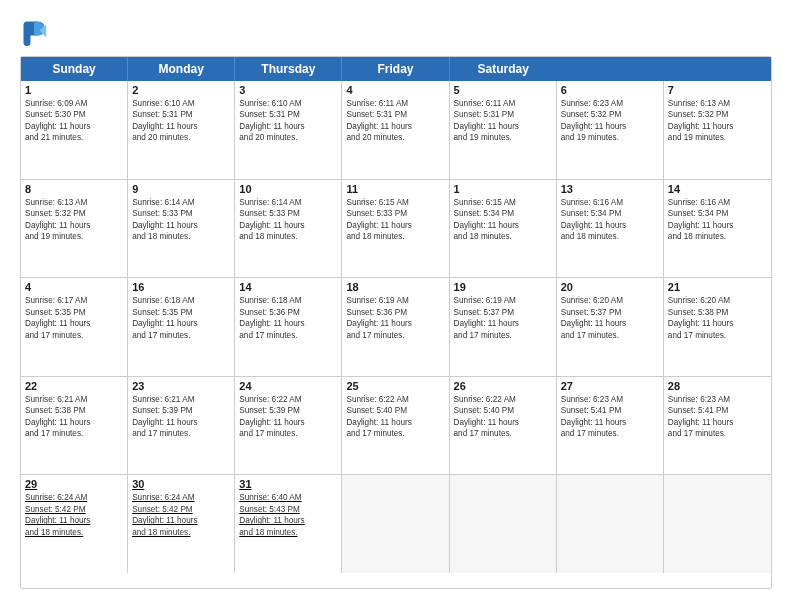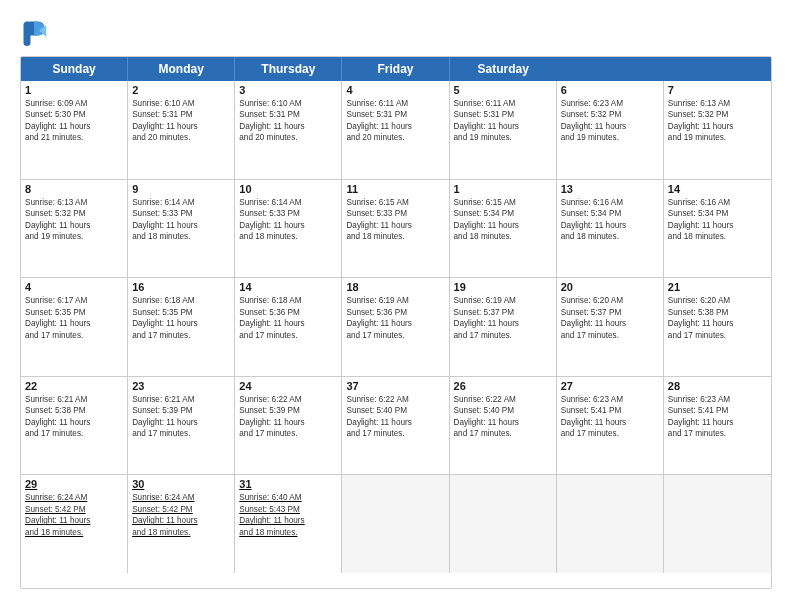--- a/index.html
+++ b/index.html
@@ -308,21 +308,21 @@
             <div class="cell-line">and 17 minutes.</div>
           </div>
           <div class="cal-cell">
             <div class="day-num">24</div>
             <div class="cell-line">Sunrise: 6:22 AM</div>
             <div class="cell-line">Sunset: 5:39 PM</div>
             <div class="cell-line">Daylight: 11 hours</div>
             <div class="cell-line">and 17 minutes.</div>
           </div>
           <div class="cal-cell">
-            <div class="day-num">37</div>
+            <div class="day-num">25</div>
             <div class="cell-line">Sunrise: 6:22 AM</div>
             <div class="cell-line">Sunset: 5:40 PM</div>
             <div class="cell-line">Daylight: 11 hours</div>
             <div class="cell-line">and 17 minutes.</div>
           </div>
           <div class="cal-cell">
             <div class="day-num">26</div>
             <div class="cell-line">Sunrise: 6:22 AM</div>
             <div class="cell-line">Sunset: 5:40 PM</div>
             <div class="cell-line">Daylight: 11 hours</div>

